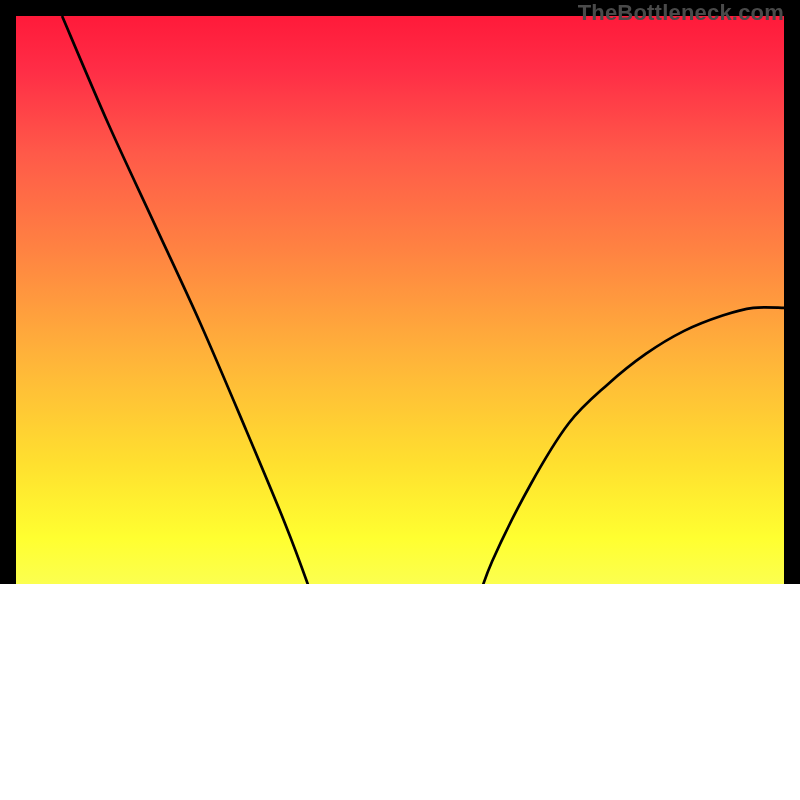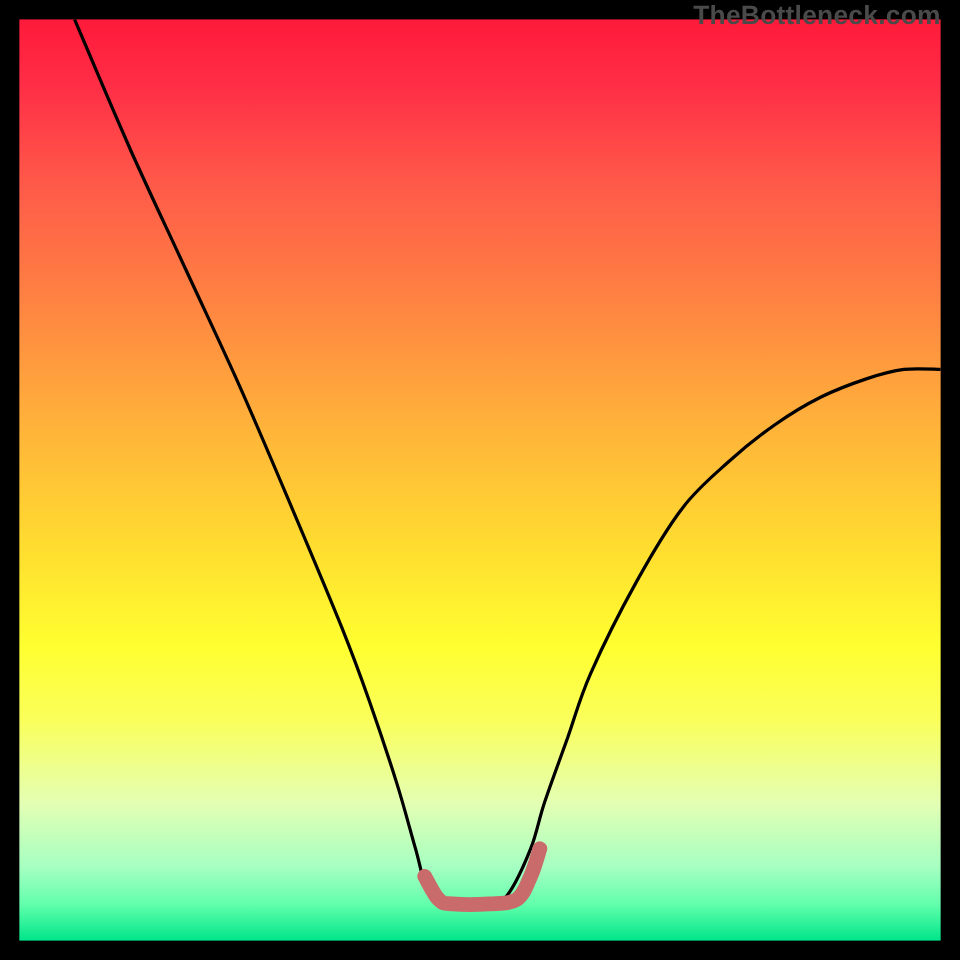--- a/index.html
+++ b/index.html
@@ -3,21 +3,21 @@
 <meta charset="utf-8">
 <style>
   body {
     margin: 0;
     padding: 0;
     background: #fff;
     font-family: Arial, Helvetica, sans-serif;
   }
   .frame {
     width: 800px;
-    height: 800px;
+    height: 584px;
     position: relative;
     background: #000;
   }
   .plot {
     position: absolute;
     left: 16px;
     top: 16px;
     width: 768px;
     height: 768px;
   }

